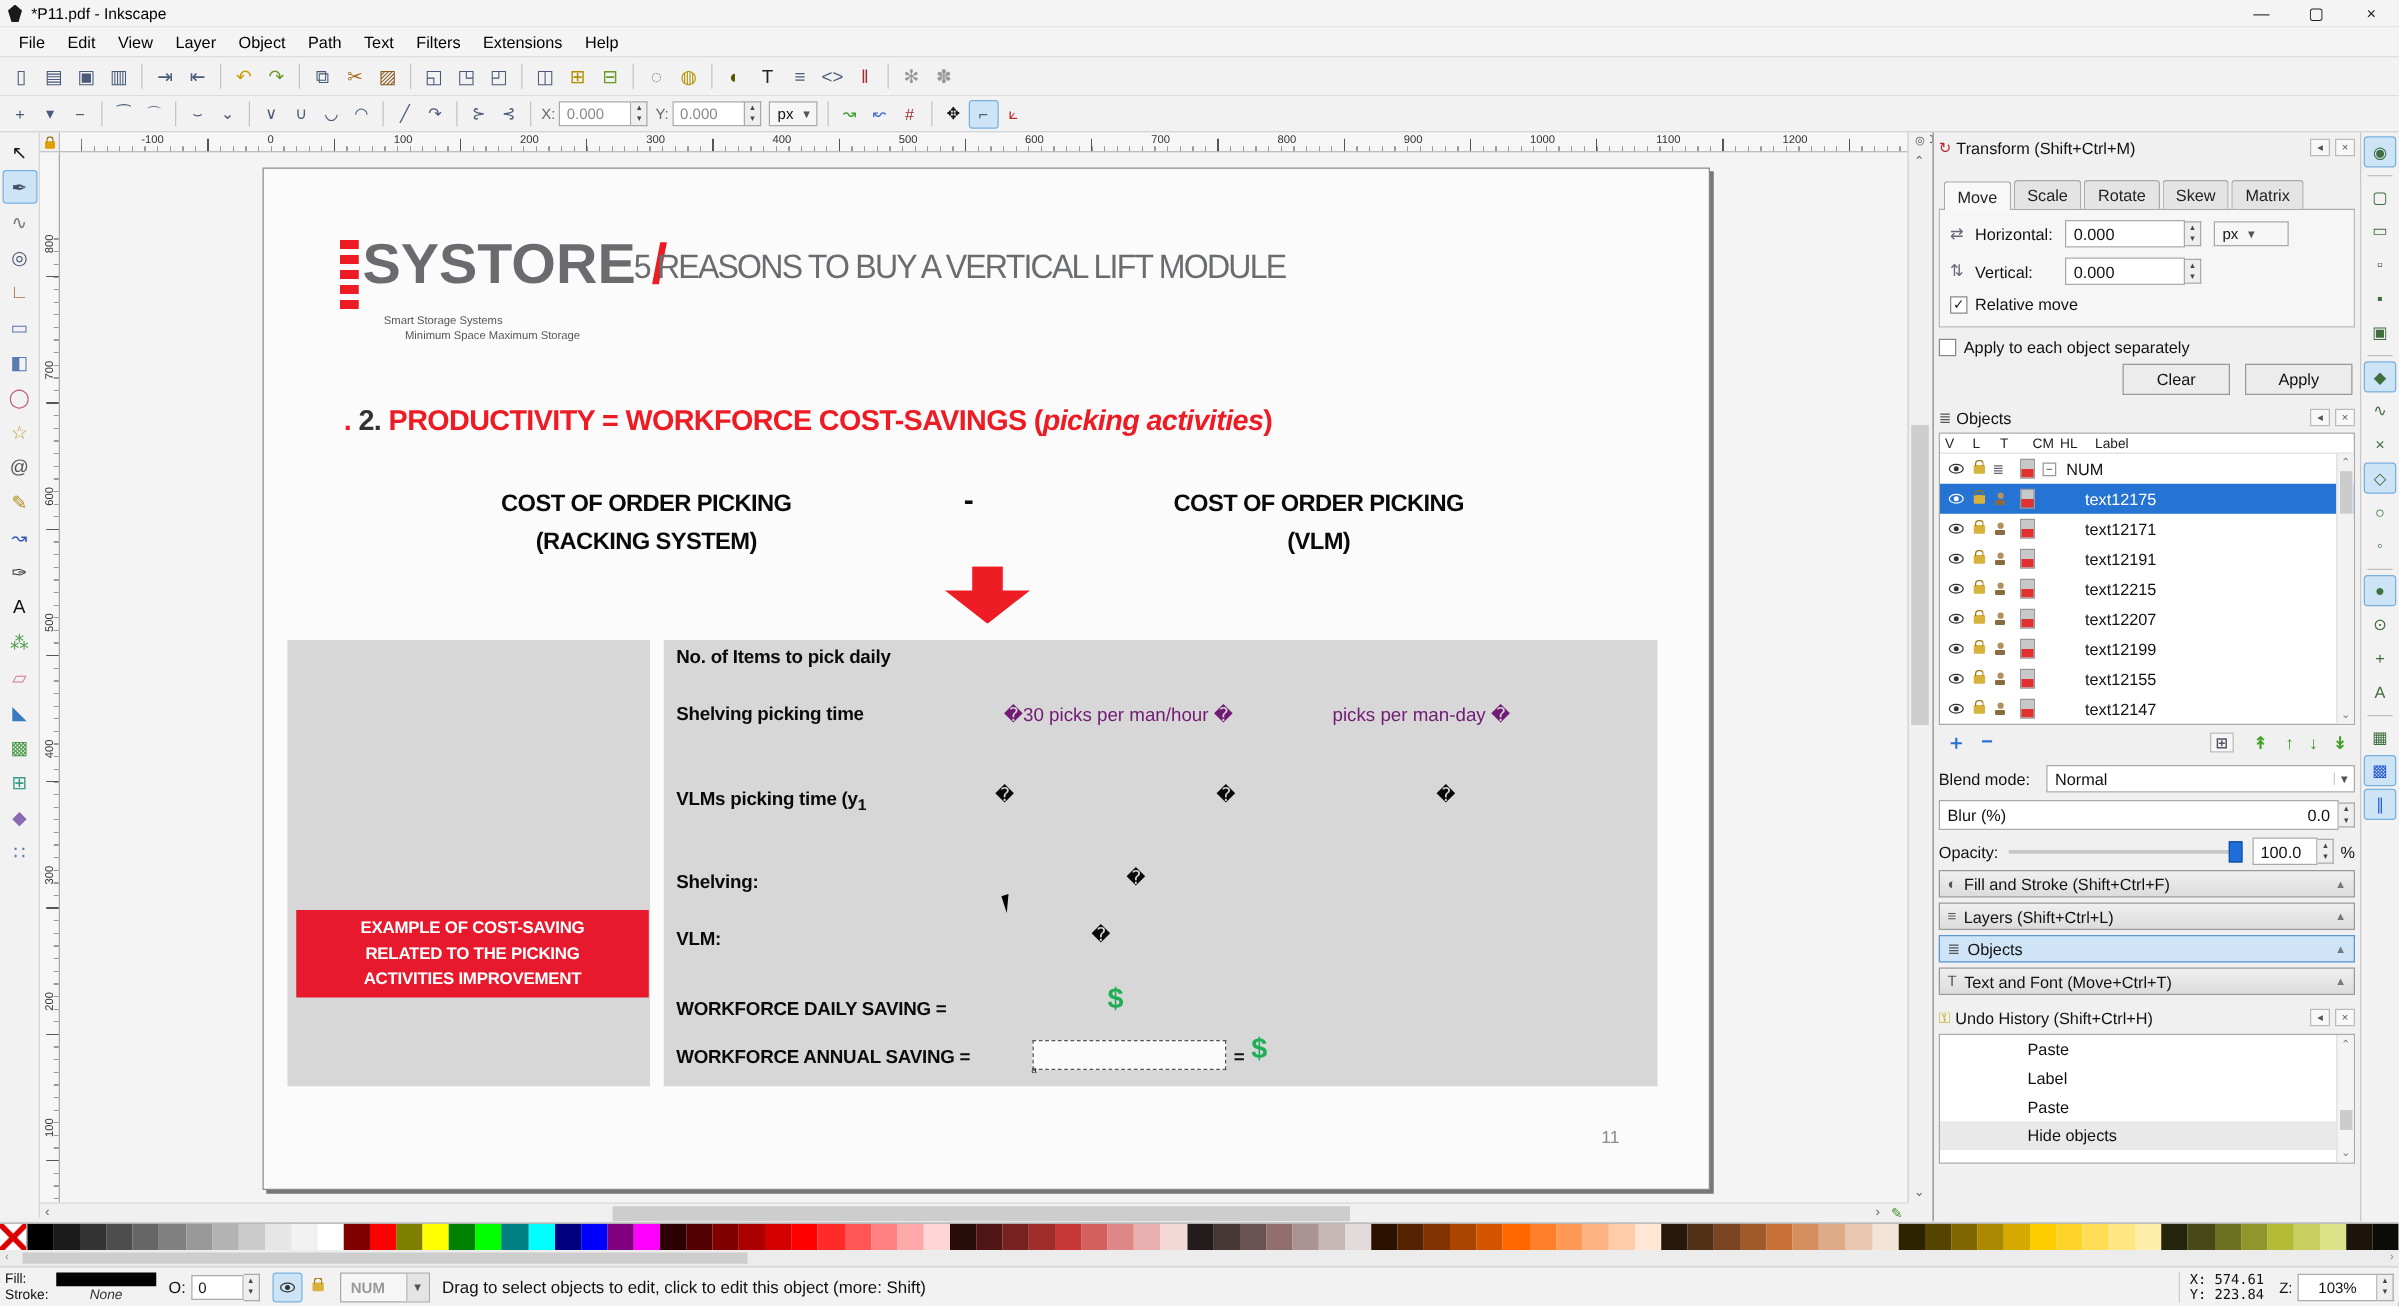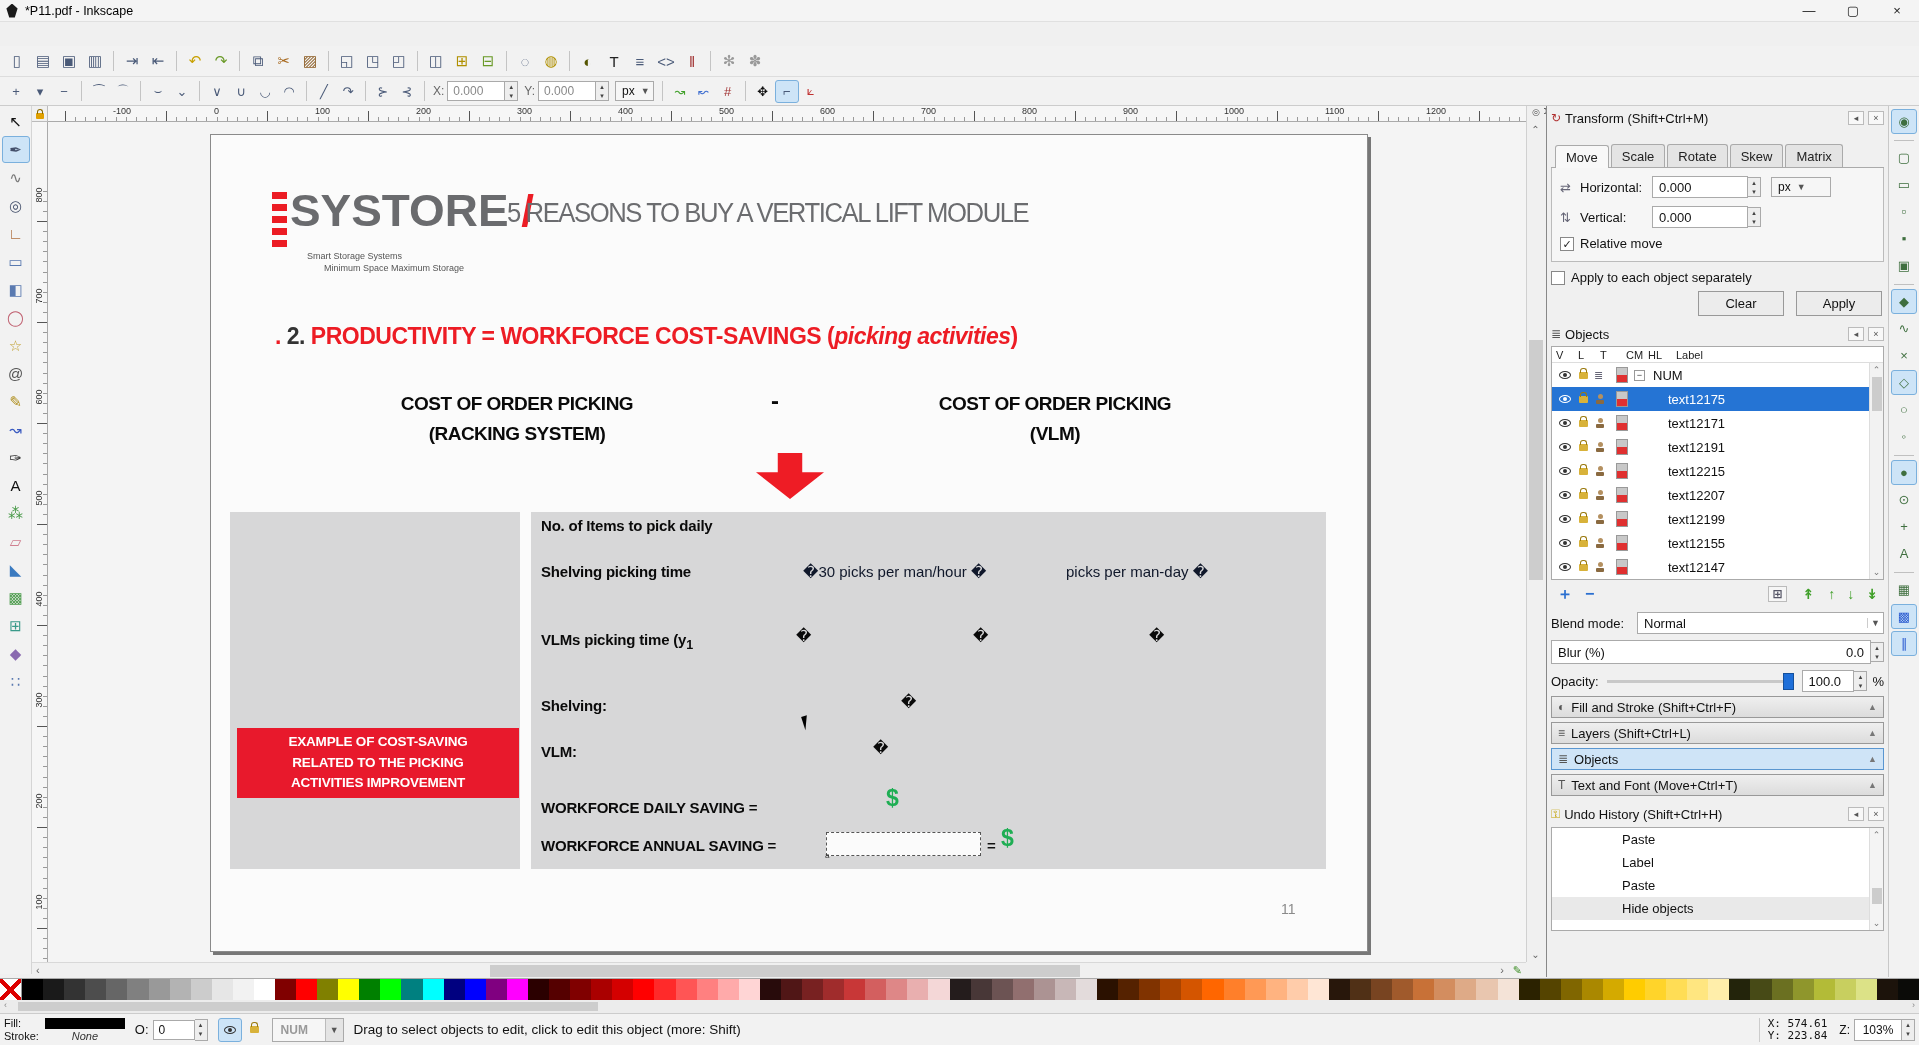--- a/index.html
+++ b/index.html
@@ -66,21 +66,21 @@
   .cmp-left { position:absolute; left:176px; top:254px; width:260px; text-align:center; font-size:19px; font-weight:bold; color:#0a0a0a; line-height:30px; letter-spacing:-0.5px; }
   .cmp-minus { position:absolute; left:560px; top:252px; font-size:24px; font-weight:bold; color:#0a0a0a; }
   .cmp-right { position:absolute; left:714px; top:254px; width:260px; text-align:center; font-size:19px; font-weight:bold; color:#0a0a0a; line-height:30px; letter-spacing:-0.5px; }
   .arrow-down { position:absolute; left:545px; top:318px; width:68px; height:46px; background:#ee1c25;
     clip-path:polygon(32% 0,68% 0,68% 42%,100% 42%,50% 100%,0 42%,32% 42%); }
   .gbox { position:absolute; background:#d7d7d8; }
   .box-left { left:19px; top:377px; width:290px; height:357px; }
   .box-right { left:320px; top:377px; width:795px; height:357px; }
   .example-box { position:absolute; left:26px; top:593px; width:282px; height:70px; background:#e8192c; color:#fff; font-weight:bold; font-size:13.5px; text-align:center; display:flex; flex-direction:column; justify-content:center; line-height:1.55; letter-spacing:-0.2px; }
   .trow { position:absolute; font-size:15px; font-weight:bold; color:#0a0a0a; letter-spacing:-0.2px; white-space:nowrap; }
-  .tval { position:absolute; font-size:15px; color:#0f172a; white-space:nowrap; }
+  .tval { position:absolute; font-size:15px; color:#701a75; white-space:nowrap; }
   .tdia { position:absolute; font-size:15px; color:#0a0a0a; }
   .dollar { position:absolute; font-size:23px; font-weight:bold; color:#1fae54; }
   .dashed-field { position:absolute; left:615px; top:697px; width:155px; height:24px; border:1px dashed #555; background:#fbfbfb; }
   .dashed-field::before { content:"a"; position:absolute; left:-2px; bottom:-5px; font-size:8px; color:#333; }
   .eqsign { position:absolute; left:776px; top:702px; font-size:15px; font-weight:bold; }
   .pagenum { position:absolute; left:1070px; top:766px; font-size:14px; color:#8a8a8a; }
   .mcursor { position:absolute; left:592px; top:580px; width:0; height:0; border-left:6px solid #000; border-right:5px solid transparent; border-bottom:14px solid transparent; transform:rotate(-18deg); }
 
   
   .vscroll { position:absolute; left:1526px; top:106px; width:18px; height:856px; background:#f0f0f0; border-left:1px solid #d0d0d0; }
@@ -181,37 +181,49 @@
   .stroke-none { font-style:italic; color:#333; text-align:center; width:80px; }
   .sb-spin { display:flex; align-items:center; margin-left:10px; }
   .sb-eye { width:24px; height:24px; background:#cde4f7; border:1px solid #7ab0dd; border-radius:3px; display:flex; align-items:center; justify-content:center; margin-left:10px; }
   .sb-lockbtn { width:20px; height:24px; display:flex; align-items:center; justify-content:center; margin-left:4px; }
   .layer-sel { display:flex; align-items:center; height:24px; border:1px solid #aaa; background:#f6f6f6; margin-left:6px; padding-left:8px; width:72px; color:#999; font-weight:bold; font-size:12px; }
   .layer-sel .car { margin-left:auto; width:18px; height:22px; background:#e4e4e4; border-left:1px solid #bbb; font-size:9px; color:#555; display:flex; align-items:center; justify-content:center; }
   .sb-msg { margin-left:10px; font-size:13.5px; color:#111; white-space:nowrap; }
   .sb-right { margin-left:auto; display:flex; align-items:center; }
   .xy-block { font-family:"DejaVu Sans Mono","Liberation Mono",monospace; font-size:11px; line-height:12px; color:#111; text-align:right; border-left:1px solid #ccc; padding-left:8px; }
   .z-lbl { margin:0 4px 0 12px; font-size:12px; }
-  .z-field { width:48px; height:22px; background:#fff; border:1px solid #aaa; display:flex; align-items:center; justify-content:center; font-size:12px; }
+  .z-field { width:64px; height:22px; background:#fff; border:1px solid #aaa; display:flex; align-items:center; justify-content:center; font-size:12px; }
 </style>
 </head>
 <body>
 
 <div id="app">
 
   <div class="titlebar">
     <span class="appicon"></span>
     <span class="titletext">*P11.pdf - Inkscape</span>
     <span class="winbtns">
       <span class="winbtn">—</span>
       <span class="winbtn">▢</span>
       <span class="winbtn">×</span>
     </span>
   </div>
 
+  <div class="menubar" id="menubar">
+      <span class="menu-item">File</span>
+      <span class="menu-item">Edit</span>
+      <span class="menu-item">View</span>
+      <span class="menu-item">Layer</span>
+      <span class="menu-item">Object</span>
+      <span class="menu-item">Path</span>
+      <span class="menu-item">Text</span>
+      <span class="menu-item">Filters</span>
+      <span class="menu-item">Extensions</span>
+      <span class="menu-item">Help</span>
+    </div>
 
   <div class="cmdbar" id="cmdbar">
       <span class="tbtn">▯</span>
       <span class="tbtn">▤</span>
       <span class="tbtn">▣</span>
       <span class="tbtn">▥</span>
       <span class="tsep"></span>
       <span class="tbtn">⇥</span>
       <span class="tbtn">⇤</span>
       <span class="tsep"></span>

